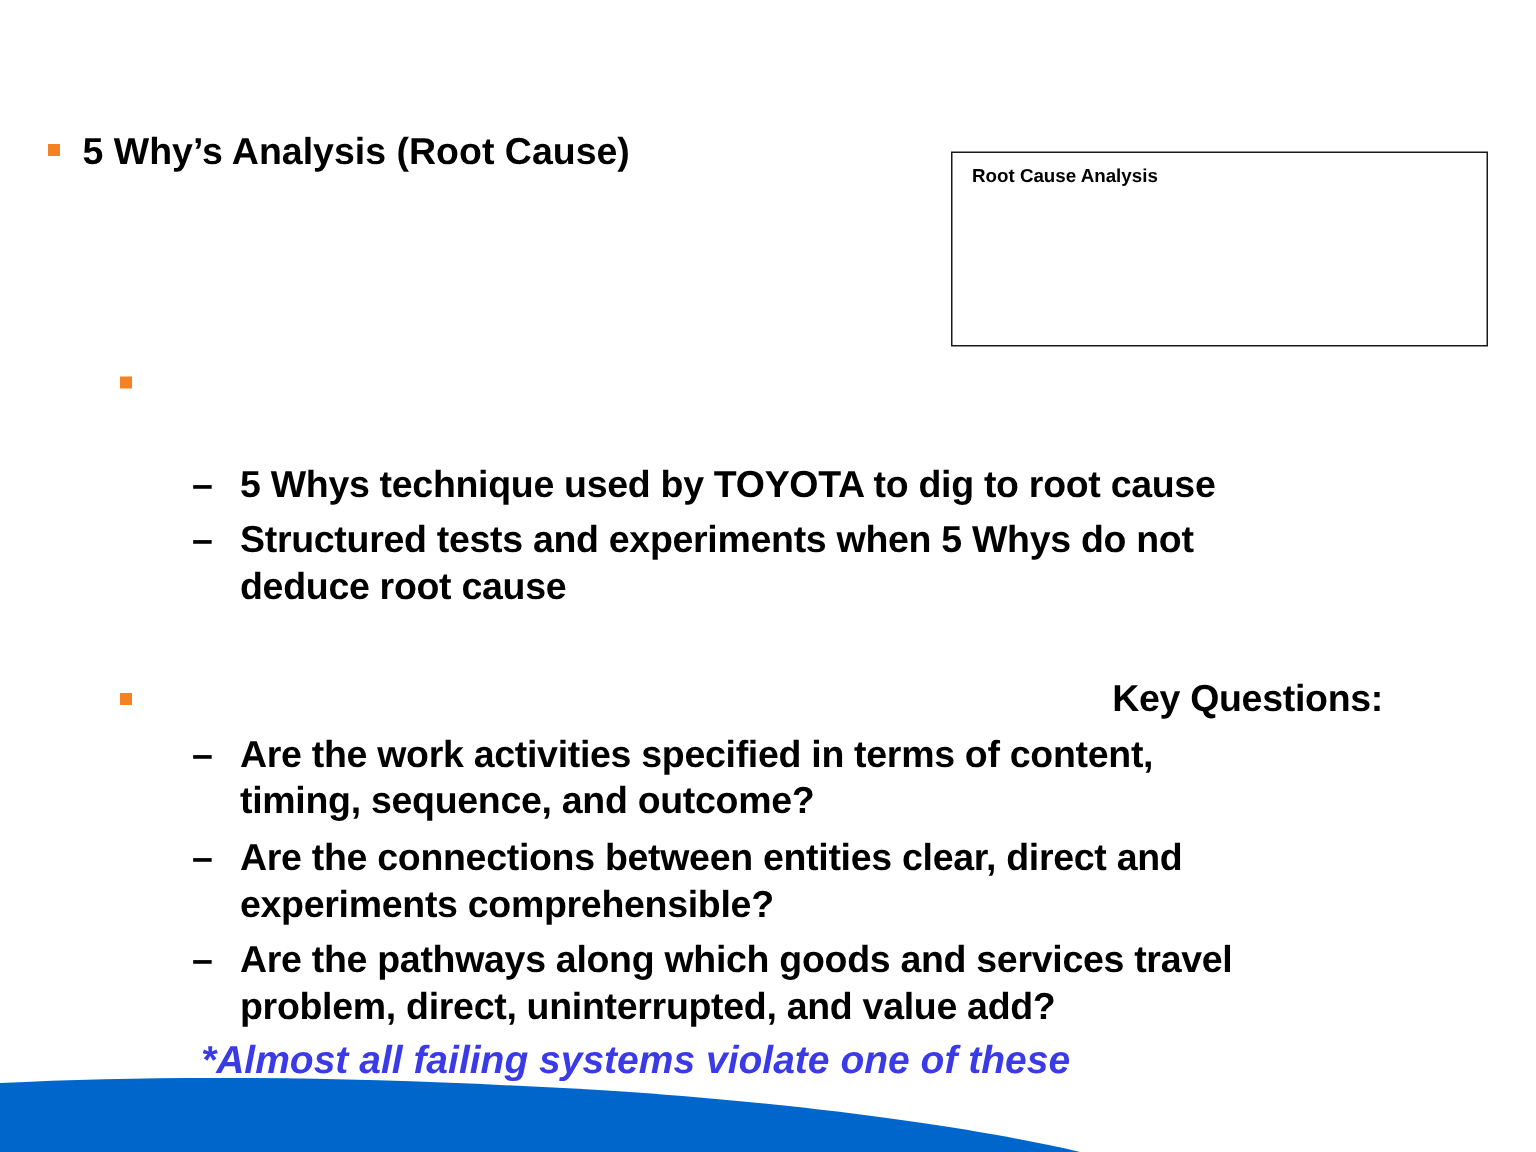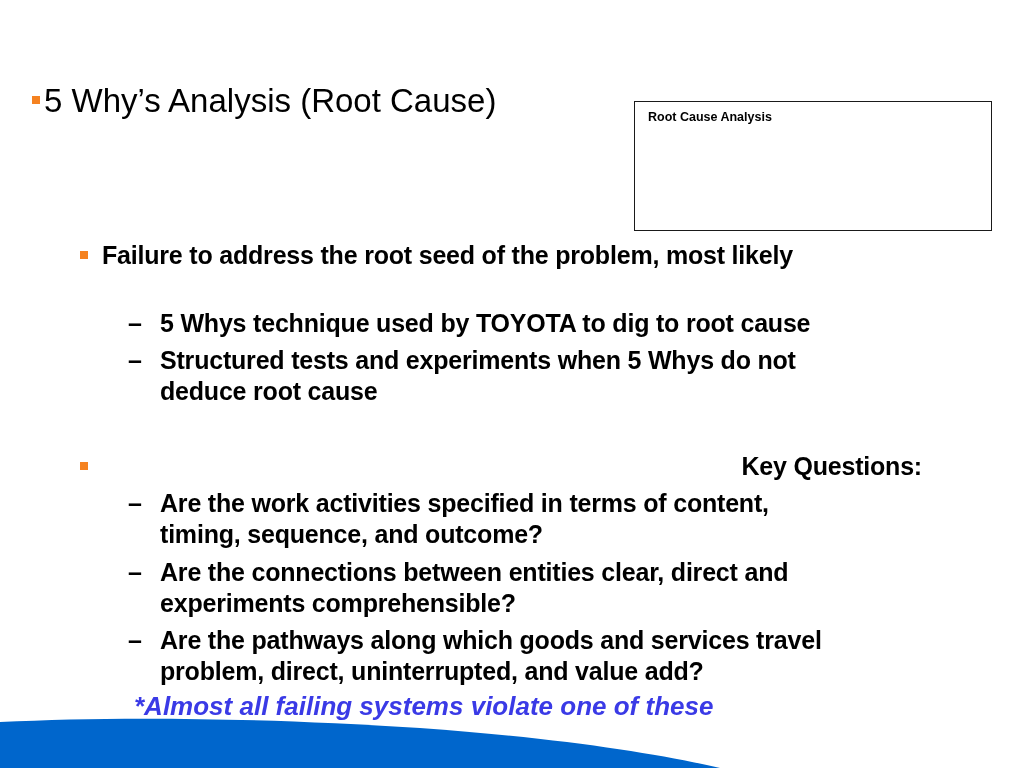--- a/index.html
+++ b/index.html
@@ -26,25 +26,25 @@
 
     .title-row {
       position: absolute;
       left: 30px;
       top: 84px;
       height: 34px;
     }
     .title-row .bullet-sq { left: 2px; top: 12px; }
     .title-text {
       position: absolute;
-      left: 14px;
+      left: 25px;
       top: 0;
       white-space: nowrap;
-      font-weight: normal;
-      font-size: 33px;
+      font-weight: bold;
+      font-size: 25px;
       line-height: 34px;
     }
 
     .rca-box {
       position: absolute;
       left: 634px;
       top: 101px;
       width: 358px;
       height: 130px;
       border: 1.5px solid #1a1a1a;
@@ -121,21 +121,20 @@
   </div>
 
   <div class="rca-box">
     <span class="rca-box-title">Root Cause Analysis</span>
   </div>
 
   <div class="content">
 
     <div class="l1" style="top:240px;">
       <span class="bullet-sq"></span>
-      <div>Failure to address the root seed of the problem, most likely</div>
     </div>
 
     <div class="l2" style="top:308px;">
       <span class="dash">–</span>
       <div>5 Whys technique used by TOYOTA to dig to root cause</div>
     </div>
 
     <div class="l2" style="top:345px;">
       <span class="dash">–</span>
       <div>Structured tests and experiments when 5 Whys do not</div>

